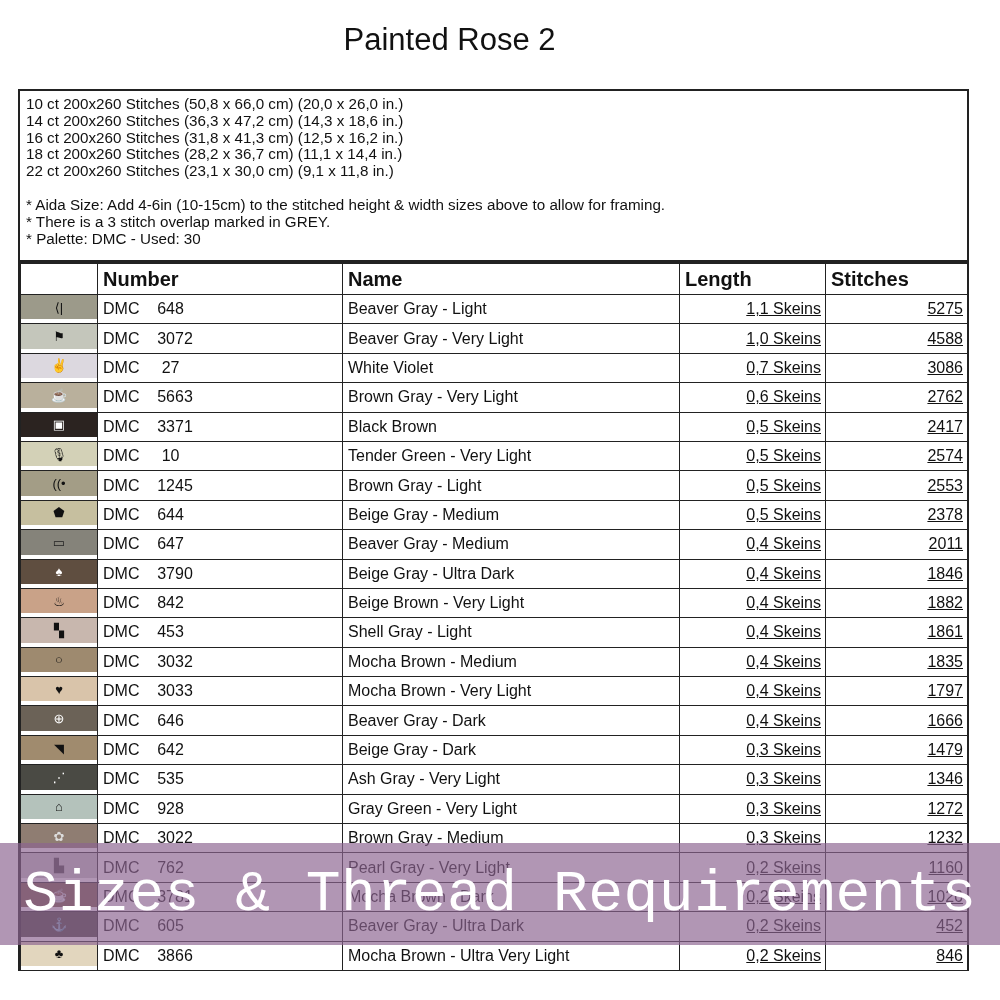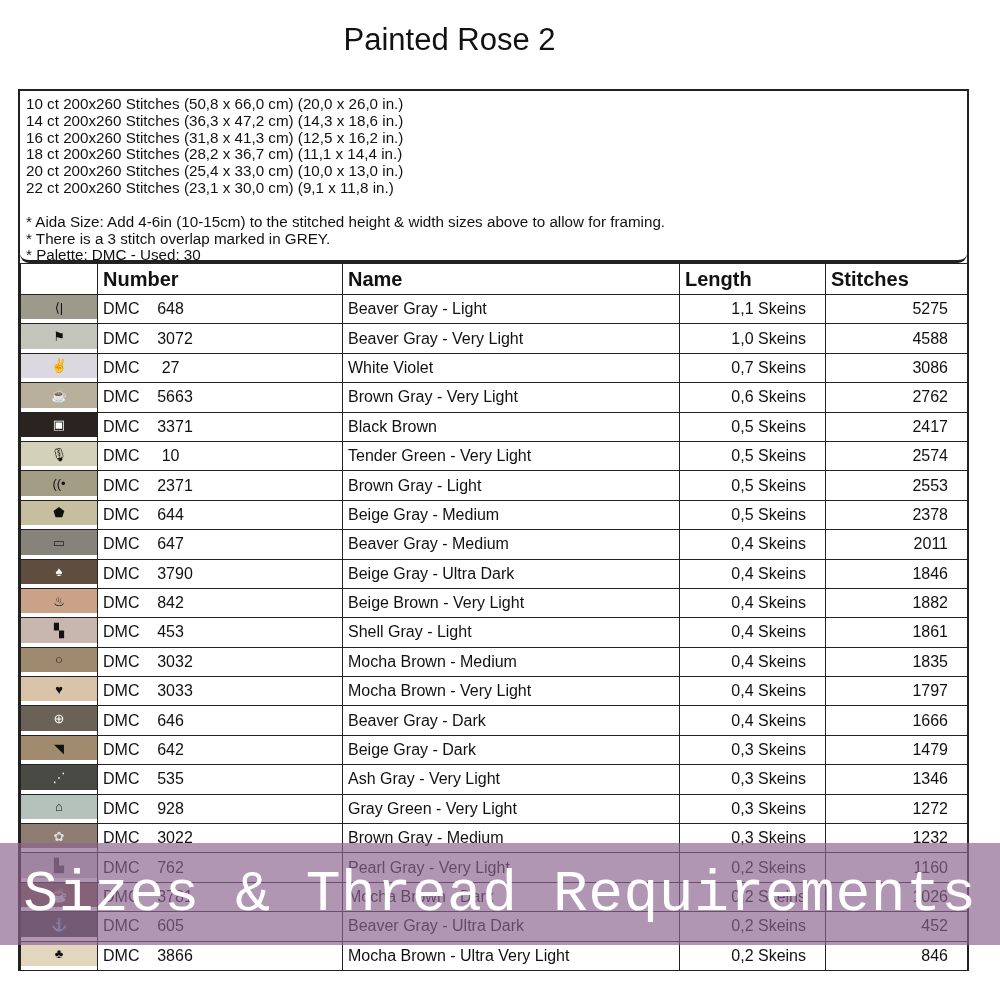--- a/index.html
+++ b/index.html
@@ -1,44 +1,43 @@
 <!DOCTYPE html>
 <html><head>
 <meta charset="utf-8">
 <style>
   html, body { margin:0; padding:0; background:#ffffff; }
   body { width:1000px; height:1000px; position:relative; overflow:hidden; font-family:"Liberation Sans", sans-serif; color:#111; }
   .title { position:absolute; top:22px; left:0; width:899px; text-align:center; font-size:31px; color:#111; }
   .sheet { position:absolute; left:18px; top:89px; width:947px; border:2px solid #222; border-bottom:none; }
-  .info { padding:5px 0 6px 6px; font-size:15.2px; line-height:16.8px; border-bottom:3px solid #222; height:172px; box-sizing:border-box;border-radius:9px; }
+  .info { padding:5px 0 6px 6px; font-size:15.2px; line-height:16.8px; border-bottom:3px solid #222; height:172px; box-sizing:border-box; }
   .info .gap { height:17px; }
   table { border-collapse:collapse; width:100%; table-layout:fixed; font-size:16px; }
   th, td { border:1px solid #222; height:29.4px; padding:0 5px; box-sizing:border-box; }
   th { text-align:left; font-weight:bold; font-size:20px; height:31px; }
   td.sw { padding:0; position:relative; }
   .swbox { position:absolute; left:0; top:0; right:0; bottom:4px; display:flex; align-items:center; justify-content:center; font-size:13px; }
   .swbox + .wstrip { position:absolute; left:0; right:0; bottom:0; height:4px; background:#fff; }
   td.num { white-space:pre; }
-  td.len, td.st { text-align:right; padding-right:19px; }
+  td.len, td.st { text-align:right; padding-right:4px;text-decoration:underline; }
   col.c1 { width:77px; } col.c2 { width:245px; } col.c3 { width:337px; } col.c4 { width:146px; } col.c5 { width:142px; }
   .overlay { position:absolute; left:0; top:843px; width:1000px; height:102px; background:rgba(140,100,145,0.68); display:flex; align-items:center; justify-content:center; }
   .overlay span { color:#fff; font-size:58px; font-family:Liberation Mono, monospace; letter-spacing:0.5px; }
 </style>
 </head>
 <body>
 
 <div class="title">Painted Rose 2</div>
 
 <div class="sheet">
   <div class="info">
     <div>10 ct 200x260 Stitches (50,8 x 66,0 cm) (20,0 x 26,0 in.)</div>
     <div>14 ct 200x260 Stitches (36,3 x 47,2 cm) (14,3 x 18,6 in.)</div>
     <div>16 ct 200x260 Stitches (31,8 x 41,3 cm) (12,5 x 16,2 in.)</div>
     <div>18 ct 200x260 Stitches (28,2 x 36,7 cm) (11,1 x 14,4 in.)</div>
-    <div>20 ct 200x260 Stitches (25,4 x 33,0 cm) (10,0 x 13,0 in.)</div>
     <div>22 ct 200x260 Stitches (23,1 x 30,0 cm) (9,1 x 11,8 in.)</div>
     <div class="gap"></div>
     <div>* Aida Size: Add 4-6in (10-15cm) to the stitched height &amp; width sizes above to allow for framing.</div>
     <div>* There is a 3 stitch overlap marked in GREY.</div>
     <div>* Palette: DMC - Used: 30</div>
   </div>
 
   <table>
     <colgroup>
         <col class="c1">
@@ -129,21 +128,21 @@
           <td class="len">0,5 Skeins</td>
           <td class="st">2574</td>
         </tr>
         <tr>
           <td class="sw">
             <div class="swbox" style="background: rgb(163, 157, 134); color: rgb(17, 17, 17);">
               <span>((•</span>
             </div>
             <div class="wstrip"></div>
           </td>
-          <td class="num">DMC    2371</td>
+          <td class="num">DMC    1245</td>
           <td>Brown Gray - Light</td>
           <td class="len">0,5 Skeins</td>
           <td class="st">2553</td>
         </tr>
         <tr>
           <td class="sw">
             <div class="swbox" style="background: rgb(198, 191, 159); color: rgb(17, 17, 17);">
               <span>⬟</span>
             </div>
             <div class="wstrip"></div>

